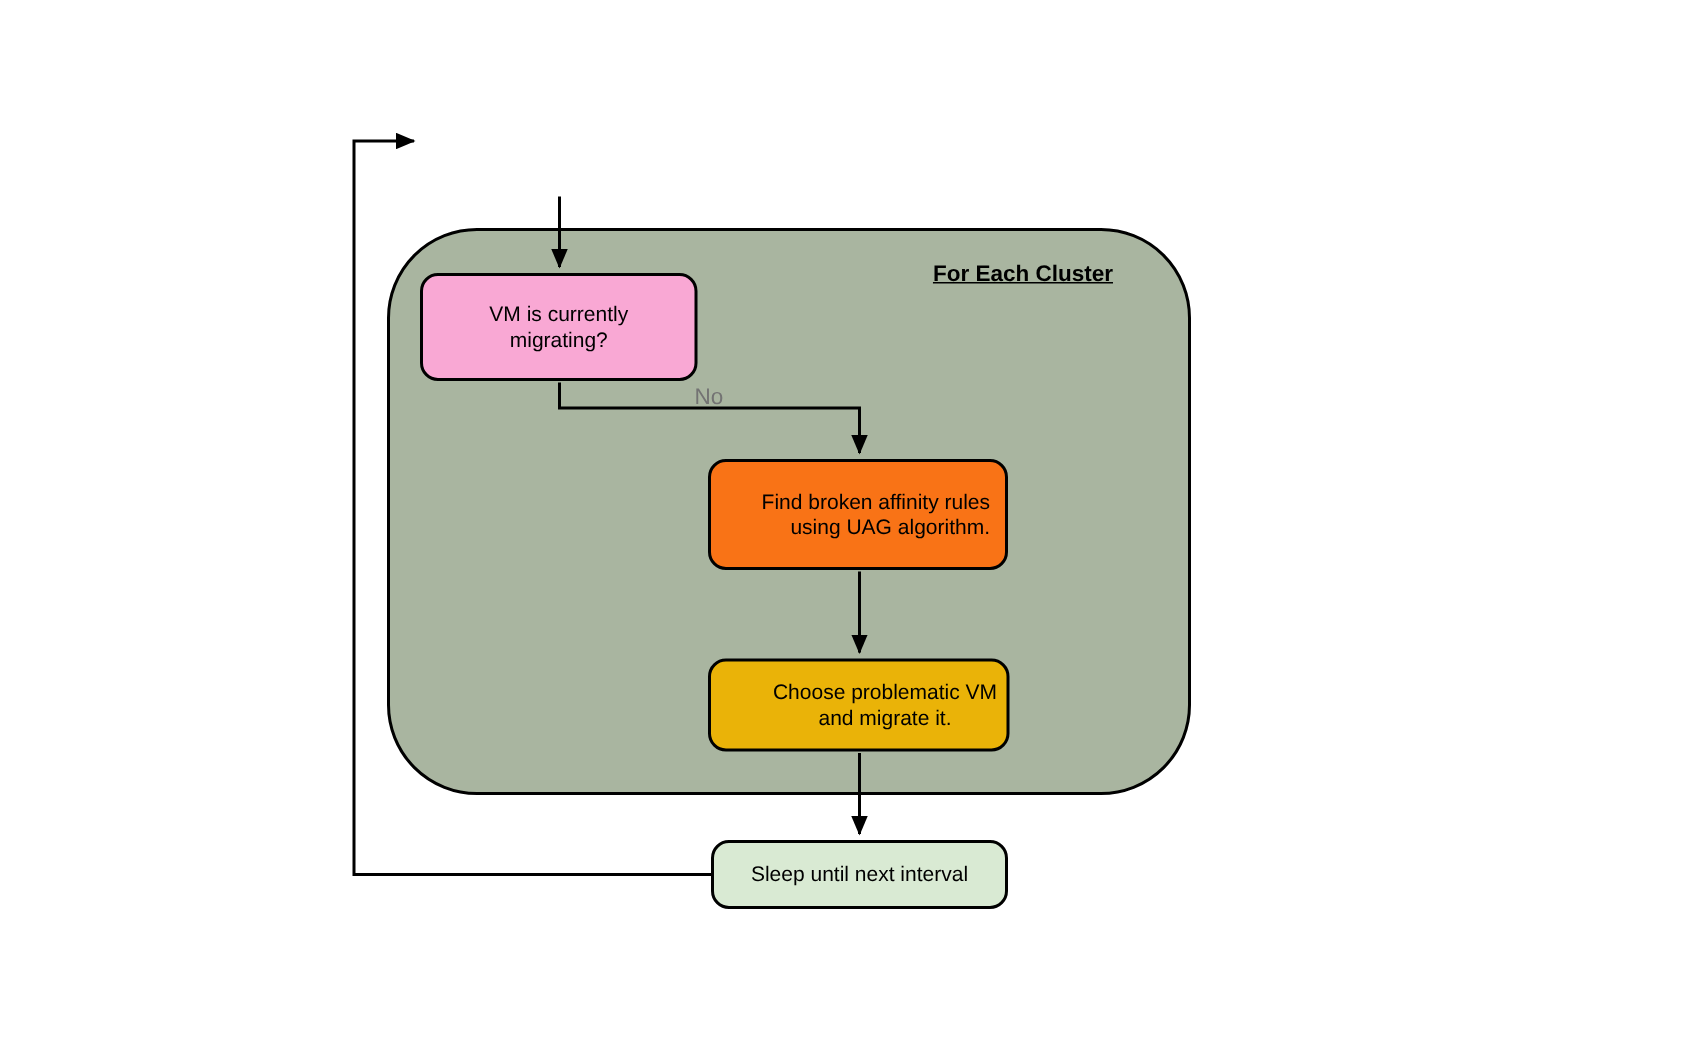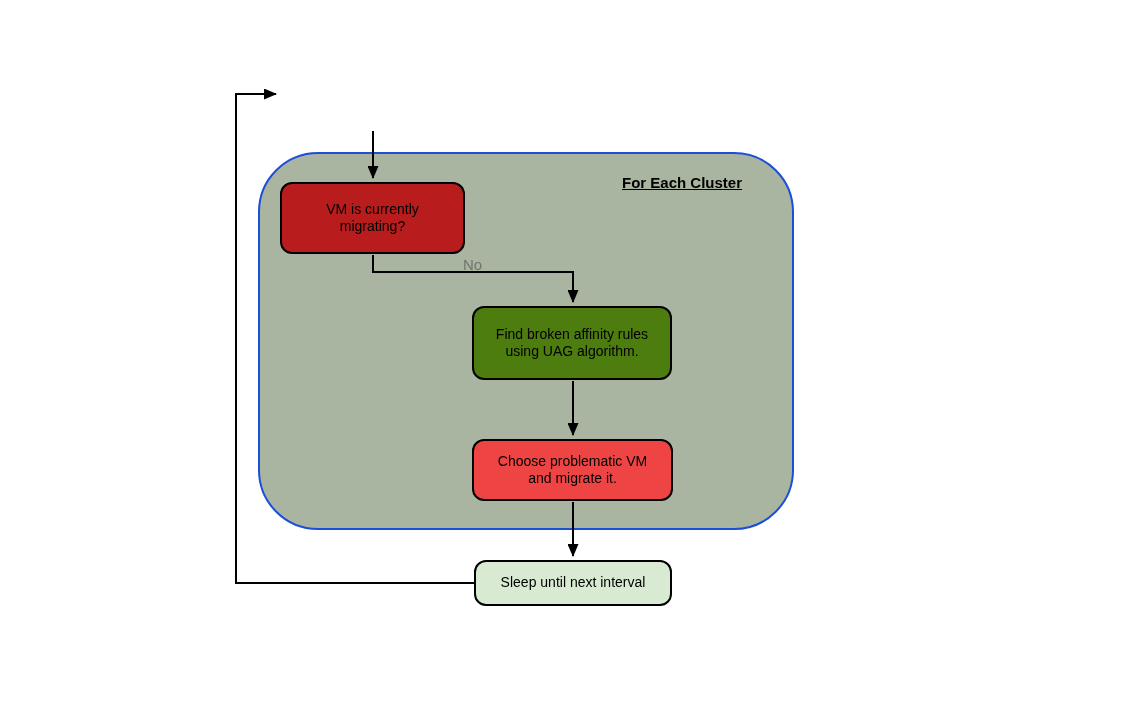--- a/index.html
+++ b/index.html
@@ -23,21 +23,21 @@
     height: 704px;
     z-index: 3;
     pointer-events: none;
   }
   .group {
     position: absolute;
     left: 258px;
     top: 152px;
     width: 536px;
     height: 378px;
-    border: 2px solid #1d4ed8;
+    border: 2px solid #000000;
     border-radius: 60px;
     box-sizing: border-box;
     z-index: 1;
   }
   .group-label {
     position: absolute;
     top: 20px;
     right: 50px;
     font-size: 15px;
     font-weight: bold;
@@ -101,29 +101,29 @@
     <path d="M573,381 L573,435" fill="none" stroke="#000000" stroke-width="2" marker-end="url(#arrow)"></path>
 
     <path d="M573,502 L573,556" fill="none" stroke="#000000" stroke-width="2" marker-end="url(#arrow)"></path>
   </svg>
 
   <div class="group" style="background: rgb(169, 181, 160);">
     <div class="group-label">For Each Cluster</div>
   </div>
 
 
-  <div class="node node-check" style="background: #b91c1c;">
+  <div class="node node-check" style="background: #f9a8d4;">
     <span class="label">VM is currently migrating?</span>
   </div>
 
-  <div class="node node-find" style="background: #4d7c0f;">
+  <div class="node node-find" style="background: #f97316; text-align: right;">
     <span class="label">Find broken affinity rules using UAG algorithm.</span>
   </div>
 
-  <div class="node node-choose" style="background: #ef4444;">
+  <div class="node node-choose" style="background: #eab308; justify-content: flex-end;">
     <span class="label">Choose problematic VM and migrate it.</span>
   </div>
 
   <div class="node node-sleep" style="background: rgb(217, 234, 211);">
     <span class="label">Sleep until next interval</span>
   </div>
 
   <div class="edge-label">No</div>
 
 </div>

